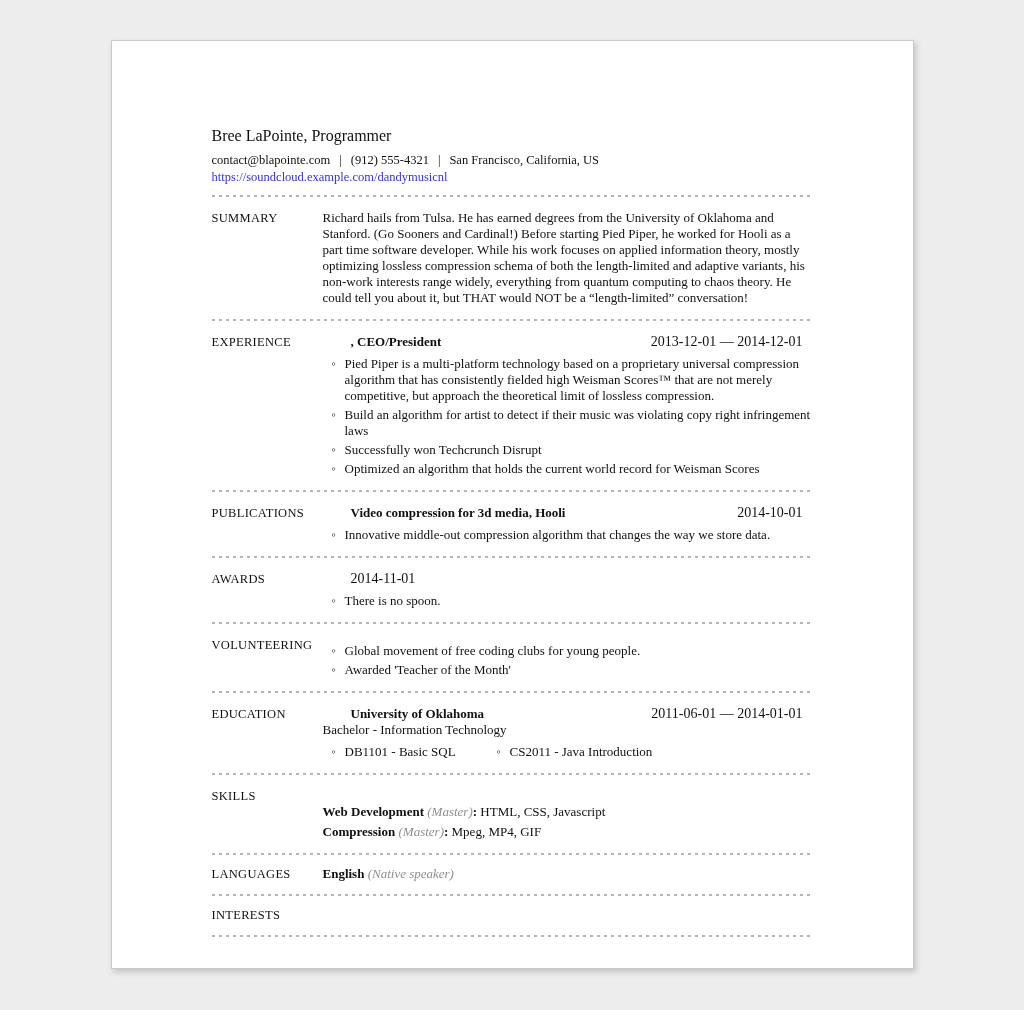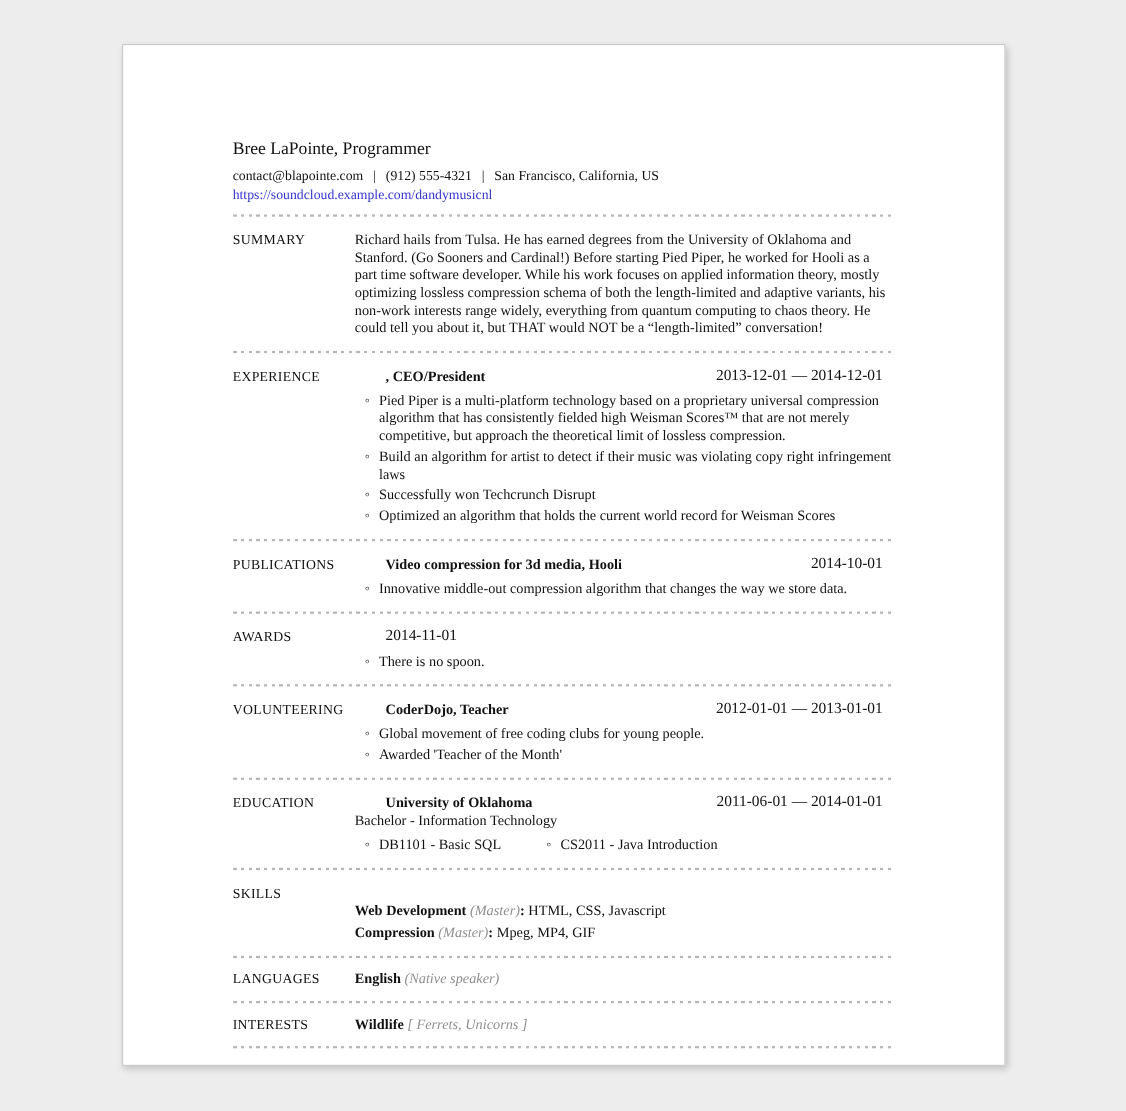--- a/index.html
+++ b/index.html
@@ -147,24 +147,20 @@
             </div>
         </div>
       </div>
     </div>
 
     <div class="sep"></div>
 
     <div class="section">
       <div class="sec-label">VOLUNTEERING</div>
       <div class="sec-body">
-        <div class="entry-head">
-          <span class="entry-title">CoderDojo, Teacher</span>
-          <span class="entry-date">2012-01-01 — 2013-01-01</span>
-        </div>
         <div class="bullets">
           <div class="bullet">
               <span class="b-icon">◦</span>
               <span class="b-text">Global movement of free coding clubs for young people.</span>
             </div>
           <div class="bullet">
               <span class="b-icon">◦</span>
               <span class="b-text">Awarded 'Teacher of the Month'</span>
             </div>
         </div>
@@ -208,19 +204,18 @@
 
     <div class="section tight">
       <div class="sec-label">LANGUAGES</div>
       <div class="sec-body"><span class="b-name">English</span> <span class="b-note">(Native speaker)</span></div>
     </div>
 
     <div class="sep"></div>
 
     <div class="section tight">
       <div class="sec-label">INTERESTS</div>
-      <div class="sec-body"><span class="b-name">Wildlife</span> <span class="b-note">[ Ferrets, Unicorns ]</span></div>
     </div>
 
     <div class="sep"></div>
 
   </div>
 </div>
 
 </body></html>

